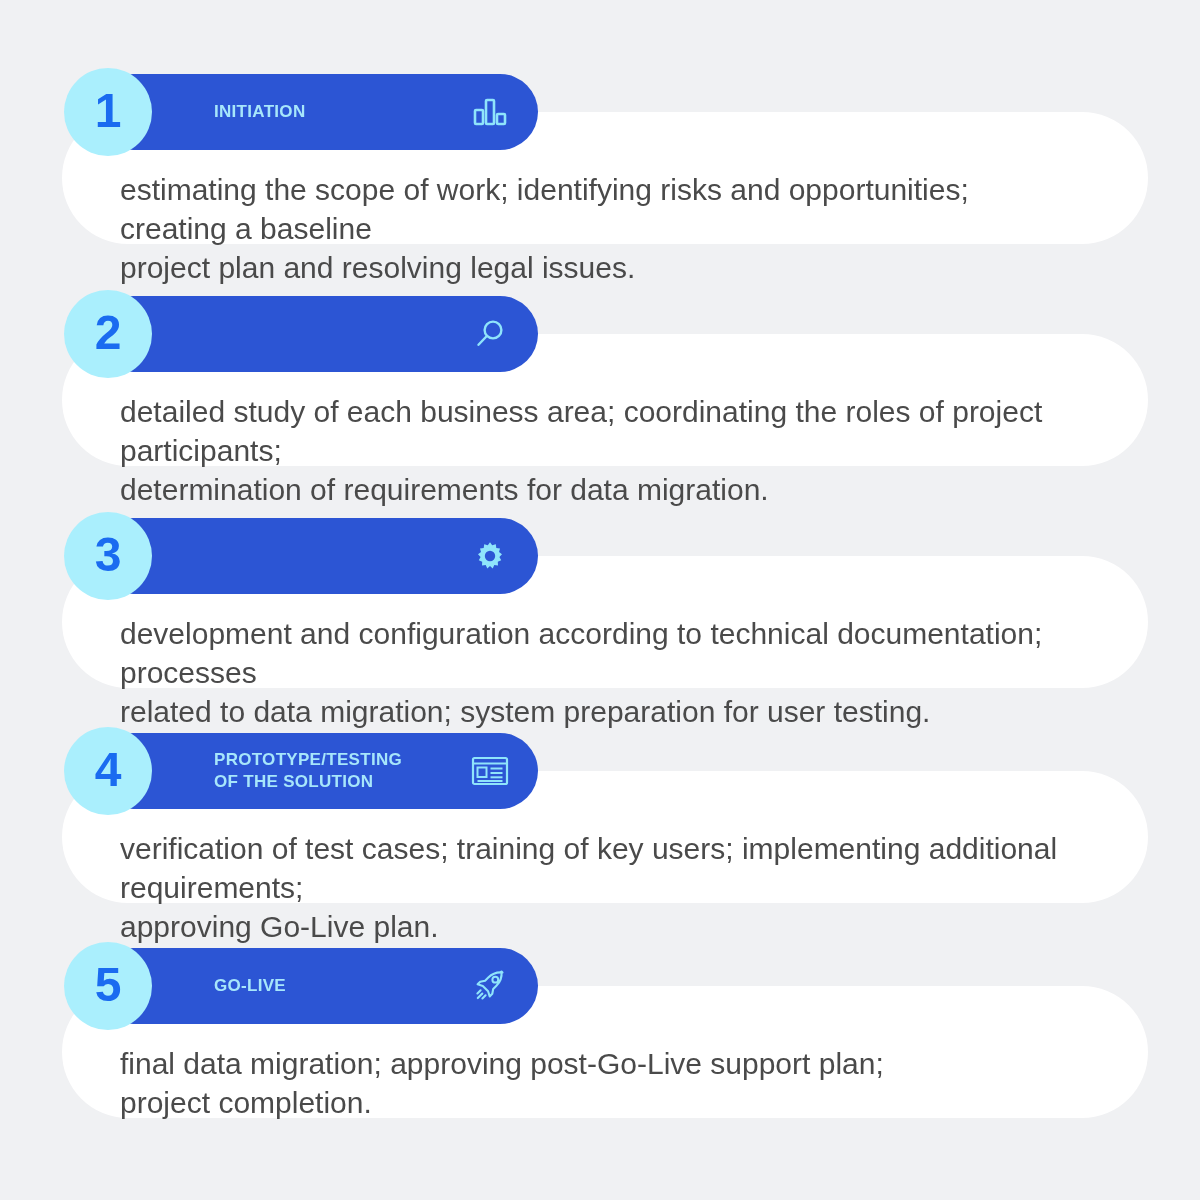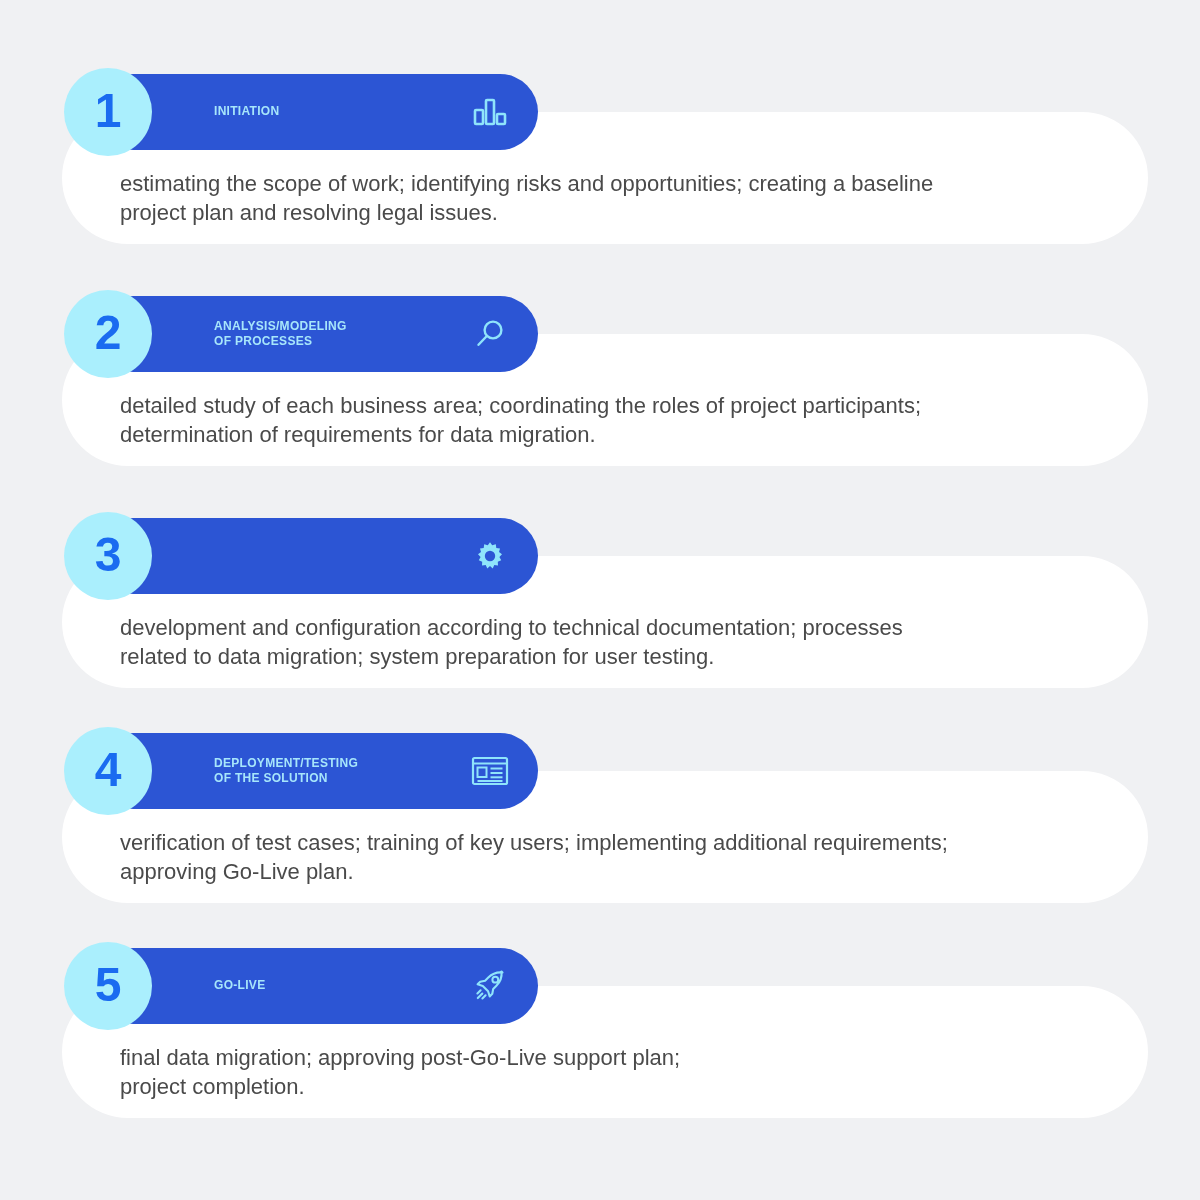--- a/index.html
+++ b/index.html
@@ -61,21 +61,21 @@
     align-items: center;
     z-index: 3;
   }
 
   .step-title {
     position: absolute;
     left: 119px;
     top: 50%;
     transform: translateY(-50%);
     color: #a7e6fb;
-    font-size: 12px;
+    font-size: 17px;
     font-weight: bold;
     letter-spacing: 0.3px;
     line-height: 1.28;
     white-space: pre-line;
   }
 
   .step-icon {
     position: absolute;
     right: 28px;
     top: 50%;
@@ -110,21 +110,21 @@
     position: relative;
     top: -1px;
   }
 
   .step-desc {
     position: absolute;
     left: 58px;
     top: 96px;
     width: 960px;
     color: #4a4a4a;
-    font-size: 22px;
+    font-size: 30px;
     line-height: 1.30;
     white-space: pre-line;
     z-index: 2;
   }
 
   
   .s1 { top: 74px; }
   .s2 { top: 296px; }
   .s3 { top: 518px; }
   .s4 { top: 733px; }
@@ -166,22 +166,20 @@
     </div>
 
     <div class="step s2 twoline">
       <div class="step-card"></div>
       <div class="step-desc">detailed study of each business area; coordinating the roles of project participants;
 determination of requirements for data migration.</div>
       <div class="step-head" style="width:443px;">
         <div class="step-num">
           <span>2</span>
         </div>
-        <div class="step-title">ANALYSIS/MODELING
-OF PROCESSES</div>
         <div class="step-icon">
           <svg width="36" height="36" viewBox="0 0 36 36" fill="none">
             <circle cx="21" cy="14" r="8.4" stroke="#8fe4fb" stroke-width="2.4"></circle>
             <line x1="14.6" y1="20.2" x2="6.5" y2="28.8" stroke="#8fe4fb" stroke-width="2.4" stroke-linecap="round"></line>
           </svg>
         </div>
       </div>
     </div>
 
     <div class="step s3 twoline">
@@ -202,21 +200,21 @@
     </div>
 
     <div class="step s4 twoline">
       <div class="step-card"></div>
       <div class="step-desc">verification of test cases; training of key users; implementing additional requirements;
 approving Go-Live plan.</div>
       <div class="step-head" style="width:443px;">
         <div class="step-num">
           <span>4</span>
         </div>
-        <div class="step-title">DEPLOYMENT/TESTING
+        <div class="step-title">PROTOTYPE/TESTING
 OF THE SOLUTION</div>
         <div class="step-icon">
           <svg width="38" height="32" viewBox="0 0 38 32" fill="none">
             <rect x="2" y="3" width="34" height="26" rx="1.6" stroke="#8fe4fb" stroke-width="2.2"></rect>
             <line x1="2" y1="8.5" x2="36" y2="8.5" stroke="#8fe4fb" stroke-width="2.2"></line>
             <rect x="6.5" y="12.5" width="9" height="9.5" stroke="#8fe4fb" stroke-width="2"></rect>
             <line x1="19.5" y1="13.5" x2="31.5" y2="13.5" stroke="#8fe4fb" stroke-width="2"></line>
             <line x1="19.5" y1="18" x2="31.5" y2="18" stroke="#8fe4fb" stroke-width="2"></line>
             <line x1="19.5" y1="22.3" x2="31.5" y2="22.3" stroke="#8fe4fb" stroke-width="2"></line>
             <line x1="6.5" y1="26" x2="31.5" y2="26" stroke="#8fe4fb" stroke-width="2"></line>

